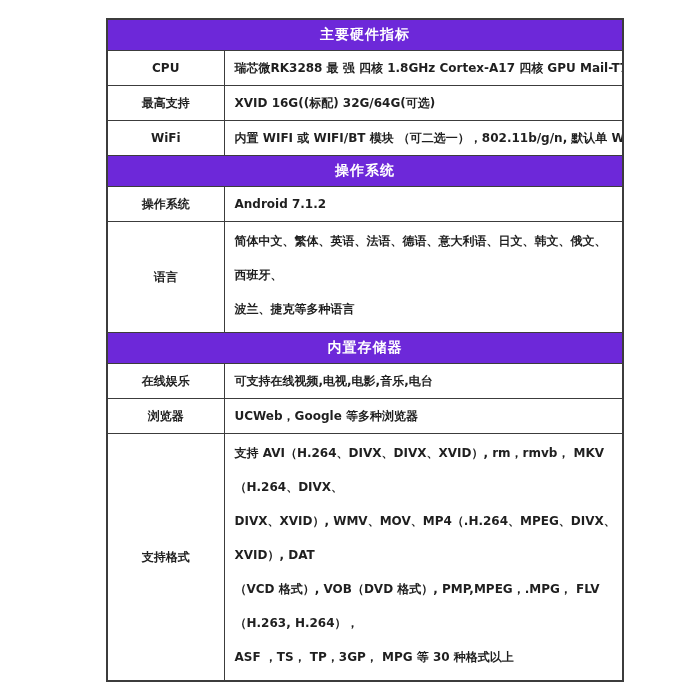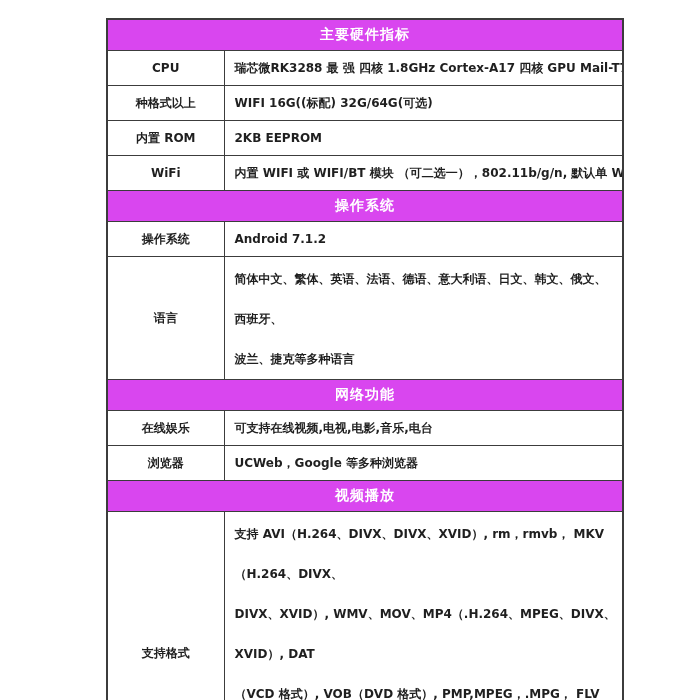--- a/index.html
+++ b/index.html
@@ -30,44 +30,44 @@
   table.spec td {
     border: 1.6px solid #3c3c3c;
     vertical-align: middle;
     color: #1f1f1f;
     font-size: 12px;
     font-weight: bold;
   }
   col.c1 { width: 117px; }
   tr.h-sec td {
     height: 28px;
-    background: #d946ef;
+    background: #6d28d9;
     color: #ffffff;
     text-align: center;
     font-size: 14px;
     letter-spacing: 1px;
   }
   tr.h-row td  { height: 34px; }
   tr.h-lang td { height: 63px; }
   tr.h-fmt td  { height: 136px; }
   td.lbl {
     text-align: center;
     padding: 0 4px;
   }
   td.val {
     text-align: left;
     padding: 0 6px 0 10px;
     white-space: nowrap;
     overflow: hidden;
   }
   td.val.ml {
     white-space: pre-line;
-    line-height: 40px;
+    line-height: 34px;
     padding-top: 2px;
-    padding-bottom: 0;
+    padding-bottom: 6px;
   }
 </style>
 </head>
 <body>
 
 <div class="page">
   <div class="spec-wrap">
     <table class="spec">
       <colgroup>
           <col class="c1">
@@ -76,60 +76,53 @@
 
       <tbody>
           <tr class="h-sec">
         <td colspan="2">主要硬件指标</td>
       </tr>
       <tr class="h-row">
         <td class="lbl">CPU</td>
         <td class="val">瑞芯微RK3288 最 强 四核 1.8GHz  Cortex-A17  四核 GPU Mail-T764</td>
       </tr>
       <tr class="h-row">
-        <td class="lbl">种格式以上</td>
-        <td class="val">WIFI 16G((标配)  32G/64G(可选)</td>
-      </tr>
-      <tr class="h-row">
-        <td class="lbl">内置 ROM</td>
-        <td class="val">2KB EEPROM</td>
+        <td class="lbl">最高支持</td>
+        <td class="val">XVID 16G((标配)  32G/64G(可选)</td>
       </tr>
       <tr class="h-row">
         <td class="lbl">WiFi</td>
         <td class="val">内置 WIFI 或 WIFI/BT 模块 （可二选一），802.11b/g/n, 默认单 WIFI 模块</td>
       </tr>
 
       <tr class="h-sec">
         <td colspan="2">操作系统</td>
       </tr>
       <tr class="h-row">
         <td class="lbl">操作系统</td>
         <td class="val">Android 7.1.2</td>
       </tr>
       <tr class="h-lang">
         <td class="lbl">语言</td>
         <td class="val ml">简体中文、繁体、英语、法语、德语、意大利语、日文、韩文、俄文、西班牙、
 波兰、捷克等多种语言</td>
       </tr>
 
       <tr class="h-sec">
-        <td colspan="2">网络功能</td>
+        <td colspan="2">内置存储器</td>
       </tr>
       <tr class="h-row">
         <td class="lbl">在线娱乐</td>
         <td class="val">可支持在线视频,电视,电影,音乐,电台</td>
       </tr>
       <tr class="h-row">
         <td class="lbl">浏览器</td>
         <td class="val">UCWeb，Google 等多种浏览器</td>
       </tr>
 
-      <tr class="h-sec">
-        <td colspan="2">视频播放</td>
-      </tr>
       <tr class="h-fmt">
         <td class="lbl">支持格式</td>
         <td class="val ml">支持 AVI（H.264、DIVX、DIVX、XVID）, rm，rmvb，  MKV（H.264、DIVX、
 DIVX、XVID）, WMV、MOV、MP4（.H.264、MPEG、DIVX、XVID）, DAT
 （VCD 格式）, VOB（DVD 格式）, PMP,MPEG，.MPG，  FLV（H.263, H.264），
 ASF ，TS，  TP，3GP， MPG 等 30 种格式以上</td>
       </tr>
 
     </tbody>
       </table>

